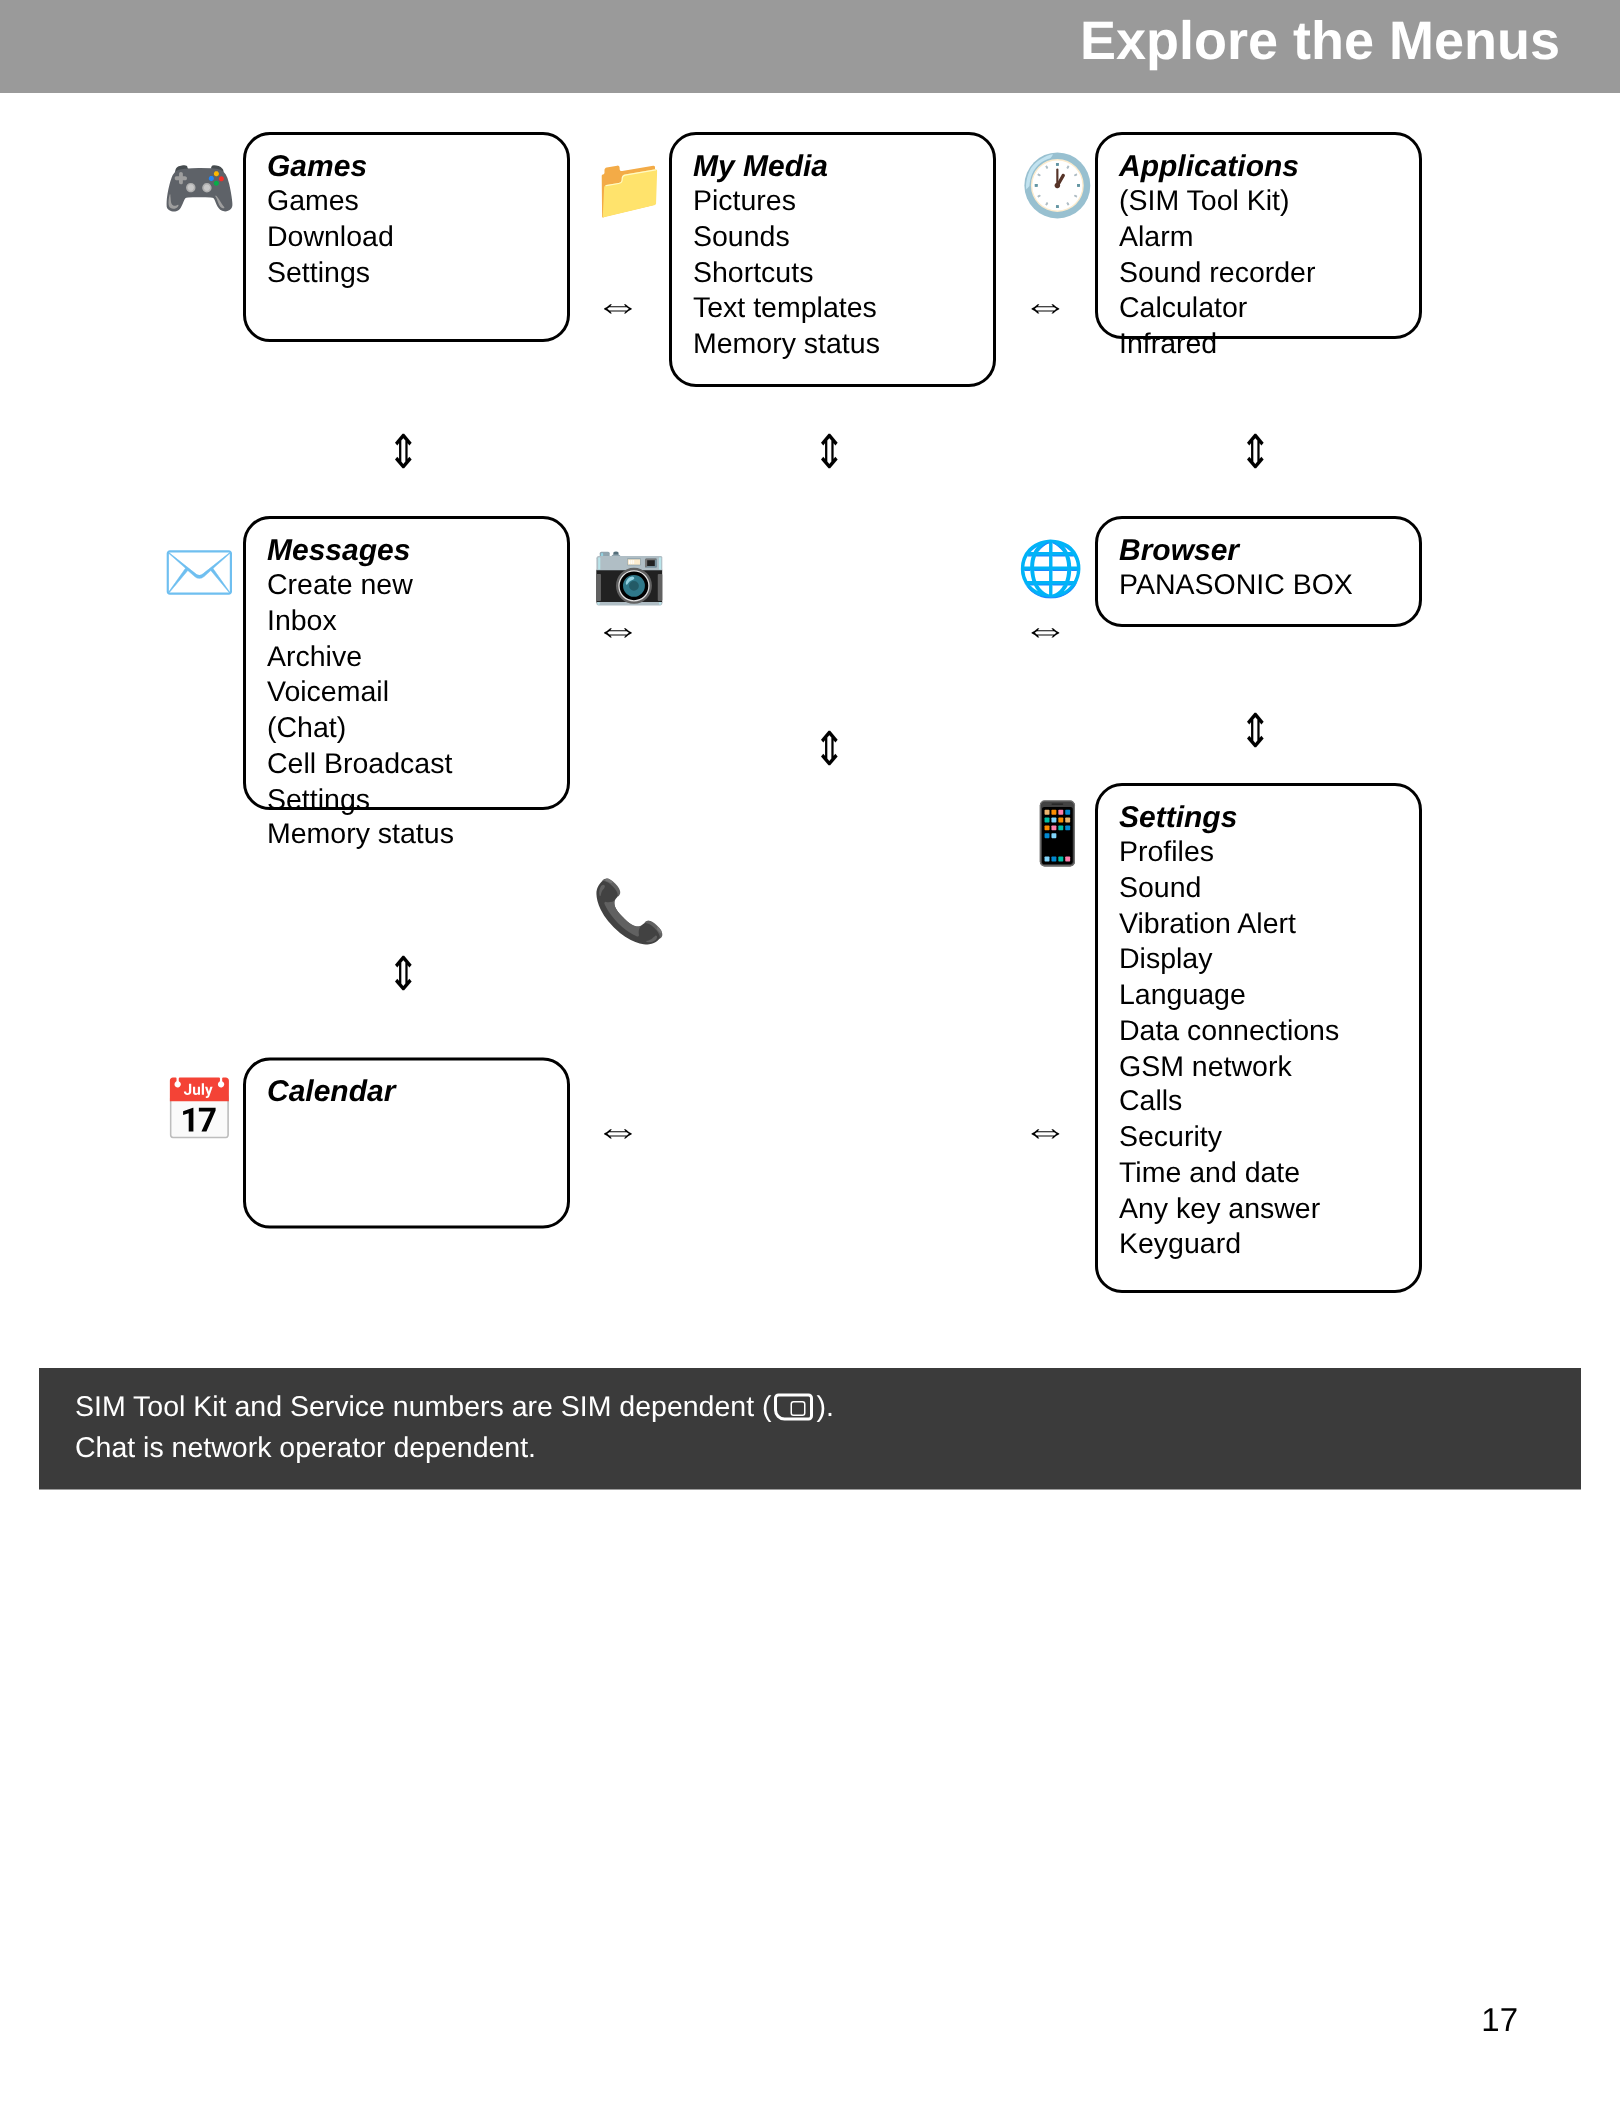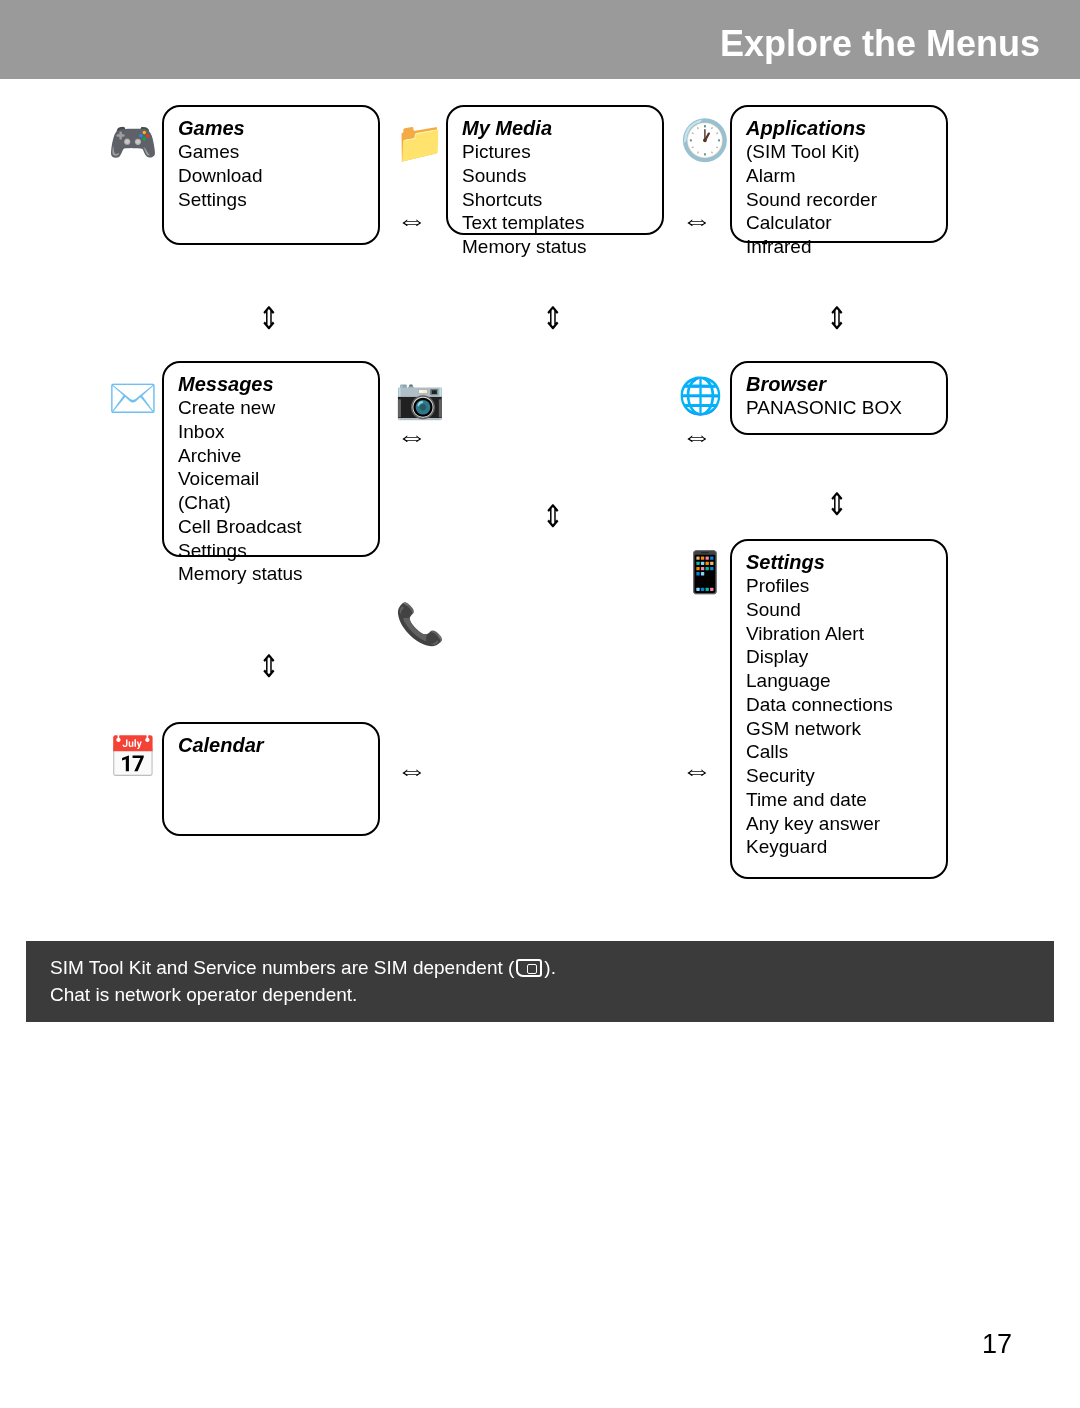--- a/index.html
+++ b/index.html
@@ -6,21 +6,21 @@
   body {
     margin: 0;
     width: 1080px;
     height: 1408px;
     font-family: Arial, Helvetica, sans-serif;
     background: #fff;
     position: relative;
   }
   .header {
     background: #9a9a9a;
-    padding: 23px 40px 14px 0;
+    padding: 6px 40px 14px 0;
     text-align: right;
     color: #fff;
     font-size: 36px;
     font-weight: bold;
   }
   .content { position: relative; width: 100%; height: 850px; }
   .card {
     position: absolute;
     border: 2px solid #000;
     border-radius: 18px;
@@ -48,27 +48,27 @@
     color: #000;
   }
   .arrow-h { transform: scaleX(1.2); }
   .arrow-v { transform: scaleY(1.2); }
   .footnote {
     background: #3b3b3b;
     color: #fff;
     padding: 14px 24px;
     font-size: 19px;
     line-height: 1.4;
-    margin: 12px 26px;
+    margin: 0 26px;
   }
   .pagenum {
     position: absolute;
     right: 68px;
     bottom: 48px;
-    font-size: 27px;
+    font-size: 22px;
   }
   .sim-icon {
     display: inline-block;
     width: 26px;
     height: 18px;
     border: 2px solid #fff;
     border-radius: 3px 3px 3px 7px;
     vertical-align: -3px;
     position: relative;
     margin: 0 2px;
@@ -102,21 +102,21 @@
   <div class="icon" style="left:395px; top:522px;">📞</div>
   <div class="icon" style="left:680px; top:470px;">📱</div>
   <div class="icon" style="left:108px; top:655px;">📅</div>
 
   <div class="card" style="left:162px; top:26px; height:140px;">
     <div class="title">Games</div>
     <div class="item">Games</div>
     <div class="item">Download</div>
     <div class="item">Settings</div>
   </div>
-  <div class="card" style="left:446px; top:26px; height:130px;">
+  <div class="card" style="left:446px; top:26px; height:170px;">
     <div class="title">My Media</div>
     <div class="item">Pictures</div>
     <div class="item">Sounds</div>
     <div class="item">Shortcuts</div>
     <div class="item">Text templates</div>
     <div class="item">Memory status</div>
   </div>
   <div class="card" style="left:730px; top:26px; height:138px;">
     <div class="title">Applications</div>
     <div class="item">(SIM Tool Kit)</div>

